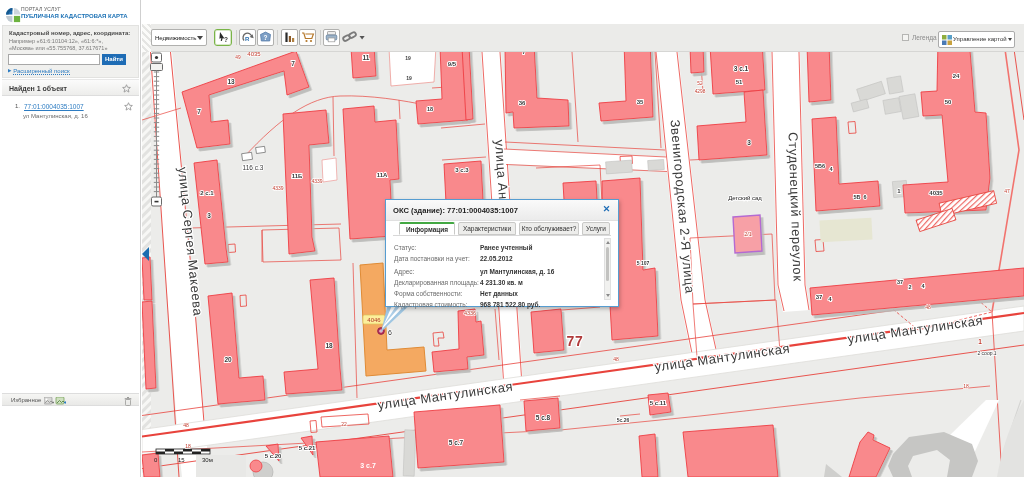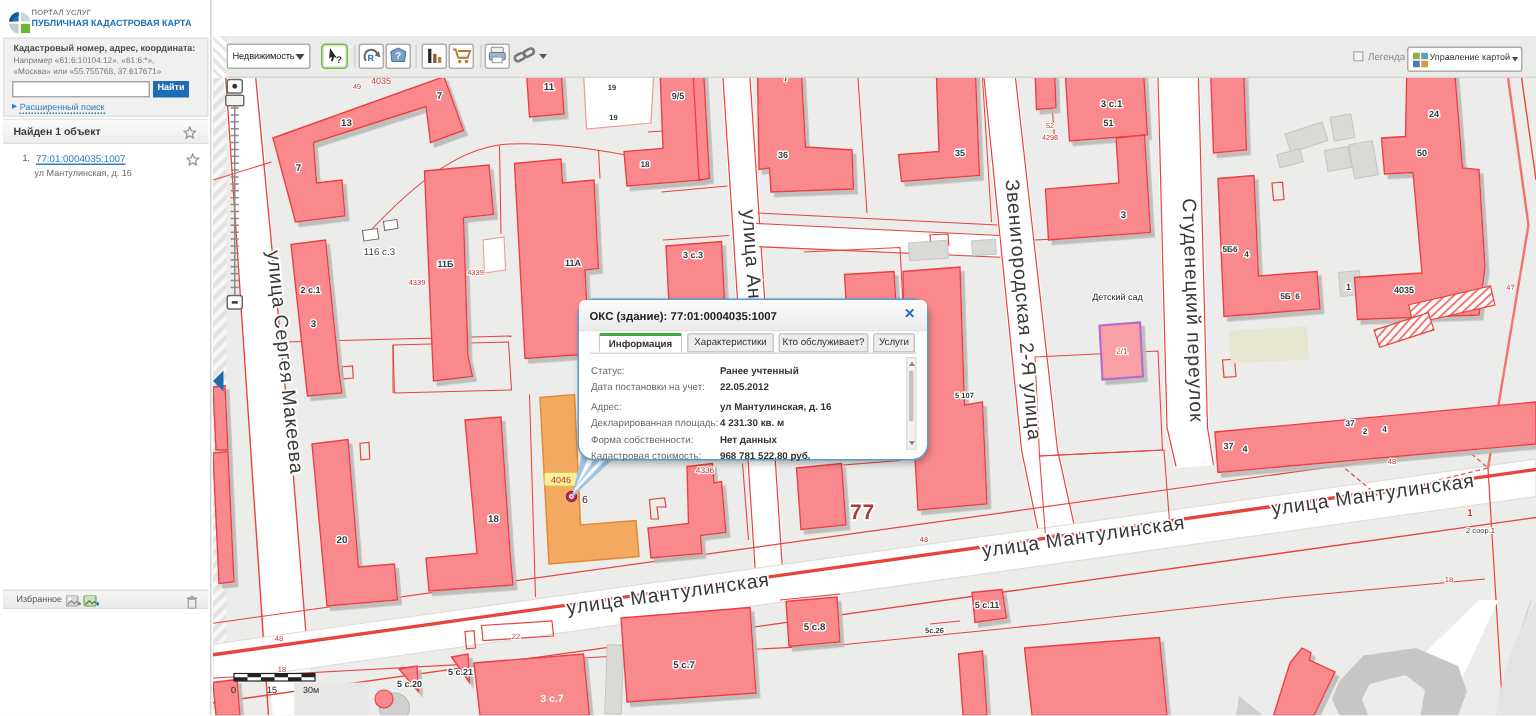--- a/index.html
+++ b/index.html
@@ -28,21 +28,21 @@
 #topwhite{position:absolute;left:142px;top:0;width:882px;height:24px;background:#fff;z-index:3}
 #toolbar{position:absolute;left:150px;top:24px;width:874px;height:28px;background:#ebebe9;border-bottom:1px solid #d6d6d4;z-index:3}
 .tbtn{position:absolute;top:5px;height:17px;background:#fff;border:1px solid #b0b0ae;border-radius:2px}
 #tsel{left:1px;width:56px;font-size:6.2px;color:#222;line-height:15px;padding-left:3px;letter-spacing:-.1px}
 #tsel .car{position:absolute;right:3px;top:6px;width:0;height:0;border-left:3px solid transparent;border-right:3px solid transparent;border-top:4px solid #444}
 .sep{position:absolute;top:6px;width:1px;height:15px;background:#d0d0ce}
 #legend{position:absolute;left:752px;top:10px;font-size:6.5px;color:#8a8a8a}
 #legend .cb{display:inline-block;width:7px;height:7px;border:1px solid #b5b5b3;background:#f4f4f2;vertical-align:-1px;margin-right:3px}
 #mngbtn{position:absolute;left:788px;top:7px;width:77px;height:17px;background:#fff;border:1px solid #ababab;border-radius:2px;font-size:6px;color:#333;line-height:15px;white-space:nowrap}
 
-#popup{position:absolute;left:385px;top:199px;width:234px;height:108px;background:#fff;border:1px solid #569dd1;border-radius:11px;box-shadow:1px 2px 4px rgba(0,0,0,.25);z-index:6}
+#popup{position:absolute;left:385px;top:199px;width:234px;height:108px;background:#fff;border:1px solid #569dd1;border-radius:0;box-shadow:1px 2px 4px rgba(0,0,0,.25);z-index:6}
 #popup .hd{position:absolute;left:0;top:0;right:0;height:21px;background:linear-gradient(#fafafa,#ebebeb);border-bottom:1px solid #e0e0e0;border-radius:4px 4px 0 0}
 #popup .hd .tt{position:absolute;left:7px;top:6px;font-size:7.6px;font-weight:bold;color:#222}
 #popup .cls{position:absolute;right:6px;top:4px;width:11px;height:11px;color:#1e6cb5;font-size:9px;font-weight:bold;line-height:11px;text-align:center}
 .tab{position:absolute;top:22px;height:13px;background:#ededeb;border:1px solid #c9c9c7;border-radius:2px 2px 0 0;font-size:6.5px;color:#333;text-align:center;line-height:12px}
 #tab1{left:13px;width:56px;background:#fff;border-bottom:1px solid #fff;border-top:2px solid #43a843;font-weight:bold;line-height:12px}
 #tab2{left:72px;width:58px}
 #tab3{left:133px;width:60px}
 #tab4{left:196px;width:28px}
 #pbody{position:absolute;left:7px;top:35px;right:7px;bottom:5px;border-top:1px solid #d8d8d8}
 .prow{position:absolute;left:1px;font-size:6.5px;color:#6b6b6b}

